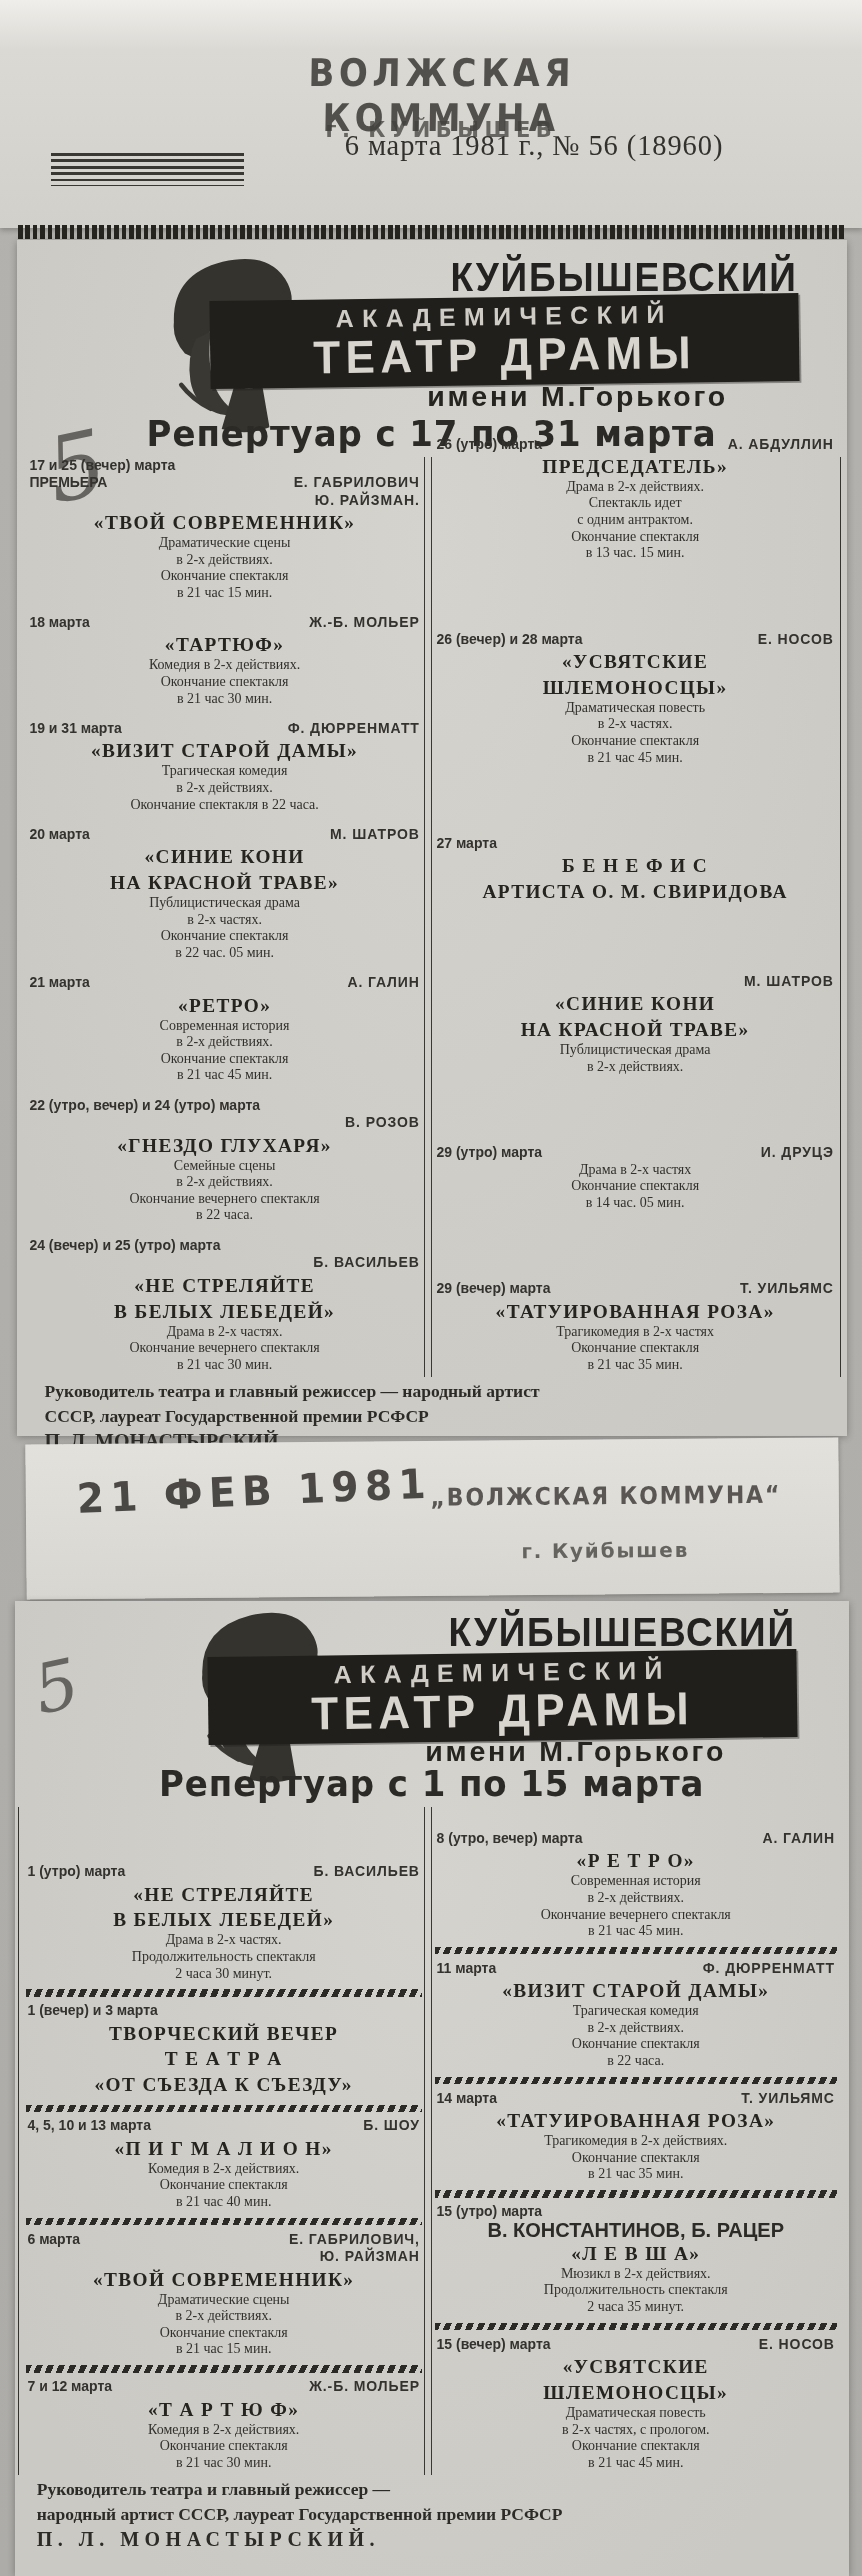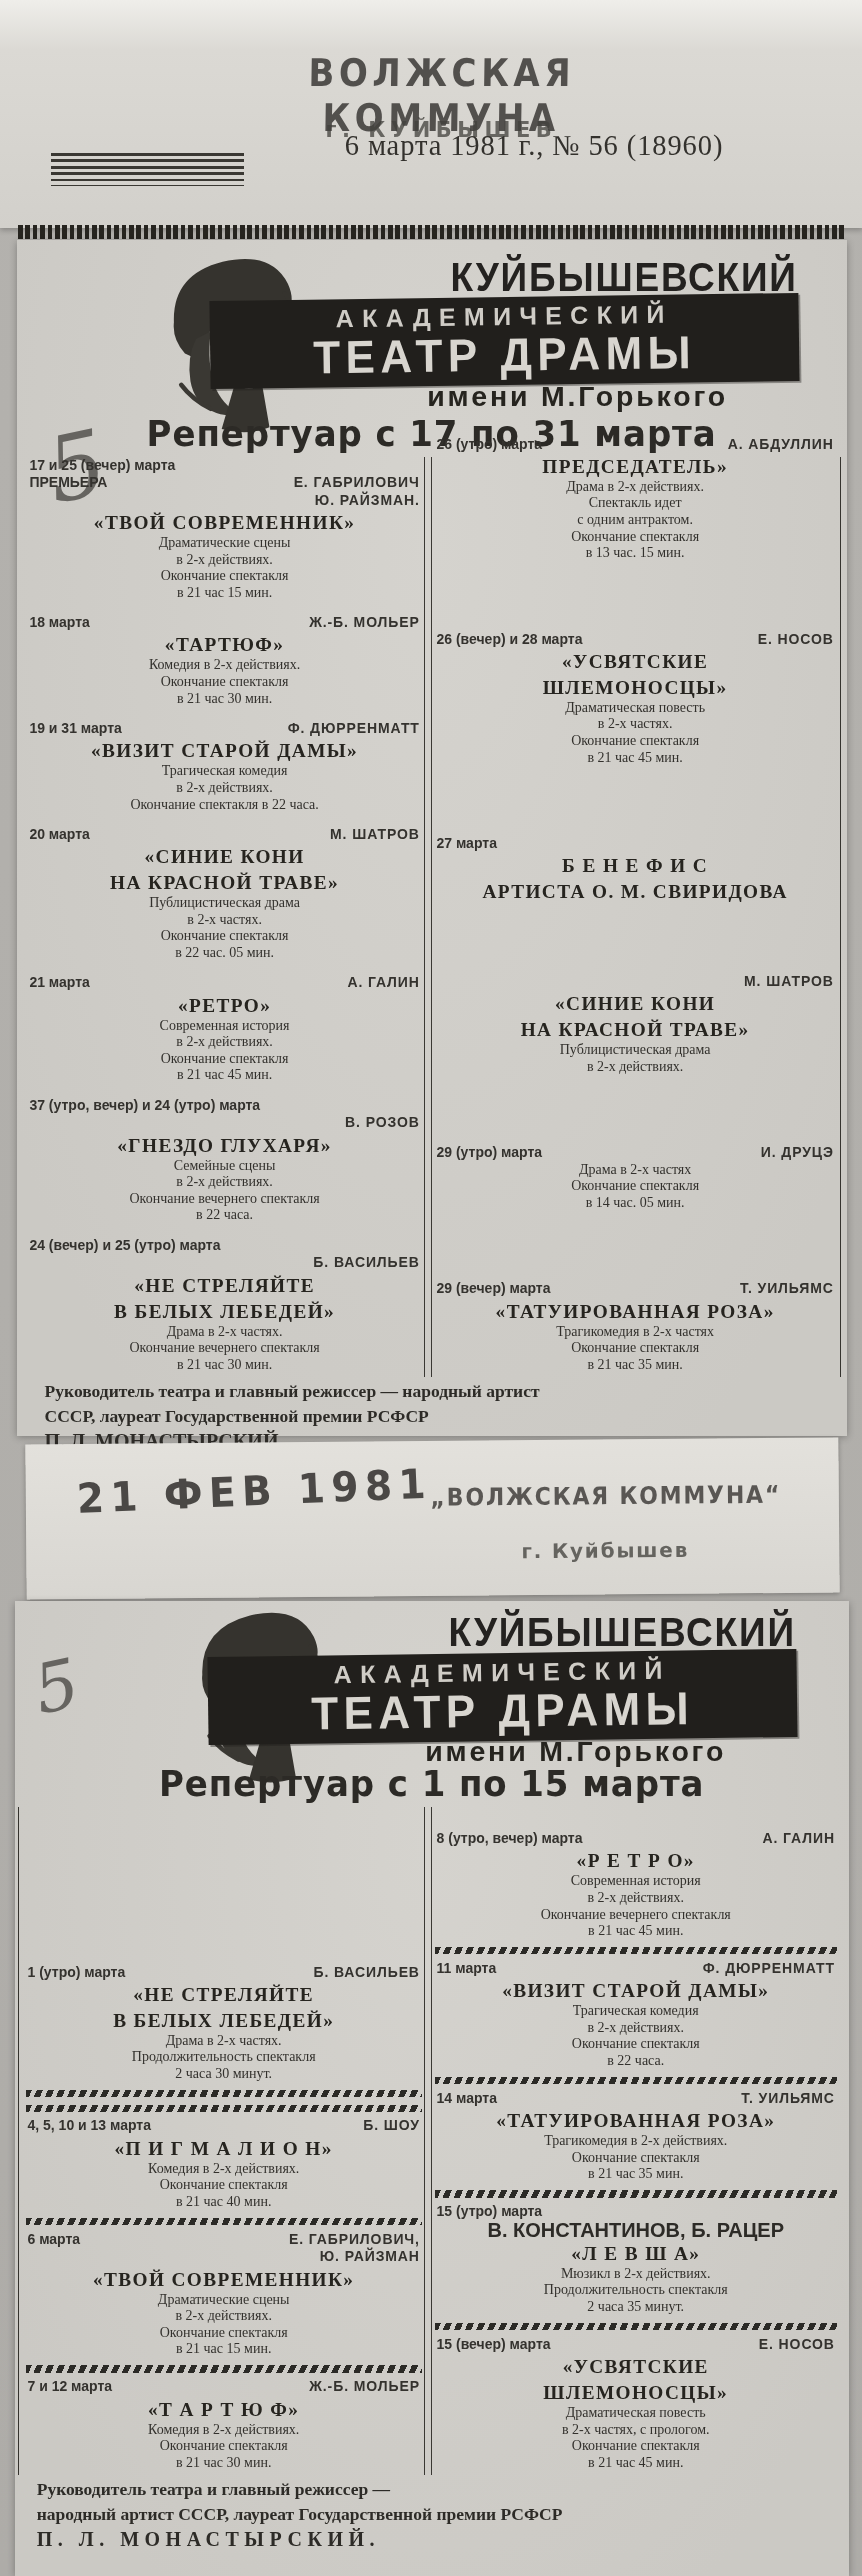--- a/index.html
+++ b/index.html
@@ -188,21 +188,21 @@
             </div>
             <div class="etitle">«РЕТРО»</div>
             <div class="ebody">Современная история</div>
             <div class="ebody">в 2-х действиях.</div>
             <div class="ebody">Окончание спектакля</div>
             <div class="ebody">в 21 час 45 мин.</div>
           </div>
           <div class="sep"></div>
           <div class="entry">
             <div class="ehead">
-              <span class="hl">37 (утро, вечер) и 24 (утро) марта</span>
+              <span class="hl">22 (утро, вечер) и 24 (утро) марта</span>
               <span class="hr"></span>
             </div>
             <div class="ehead">
               <span class="hl"></span>
               <span class="hr">В. РОЗОВ</span>
             </div>
             <div class="etitle">«ГНЕЗДО ГЛУХАРЯ»</div>
             <div class="ebody">Семейные сцены</div>
             <div class="ebody">в 2-х действиях.</div>
             <div class="ebody">Окончание вечернего спектакля</div>
@@ -333,20 +333,29 @@
               <span class="hl">1 (утро) марта</span>
               <span class="hr">Б. ВАСИЛЬЕВ</span>
             </div>
             <div class="etitle">«НЕ СТРЕЛЯЙТЕ</div>
             <div class="etitle">В БЕЛЫХ ЛЕБЕДЕЙ»</div>
             <div class="ebody">Драма в 2-х частях.</div>
             <div class="ebody">Продолжительность спектакля</div>
             <div class="ebody">2 часа 30 минут.</div>
           </div>
           <div class="sep"></div>
+          <div class="entry">
+            <div class="ehead">
+              <span class="hl">1 (вечер) и 3 марта</span>
+              <span class="hr"></span>
+            </div>
+            <div class="etitle">ТВОРЧЕСКИЙ ВЕЧЕР</div>
+            <div class="etitle">Т Е А Т Р А</div>
+            <div class="etitle">«ОТ СЪЕЗДА К СЪЕЗДУ»</div>
+          </div>
           <div class="sep"></div>
           <div class="entry">
             <div class="ehead">
               <span class="hl">4, 5, 10 и 13 марта</span>
               <span class="hr">Б. ШОУ</span>
             </div>
             <div class="etitle">«П И Г М А Л И О Н»</div>
             <div class="ebody">Комедия в 2-х действиях.</div>
             <div class="ebody">Окончание спектакля</div>
             <div class="ebody">в 21 час 40 мин.</div>

